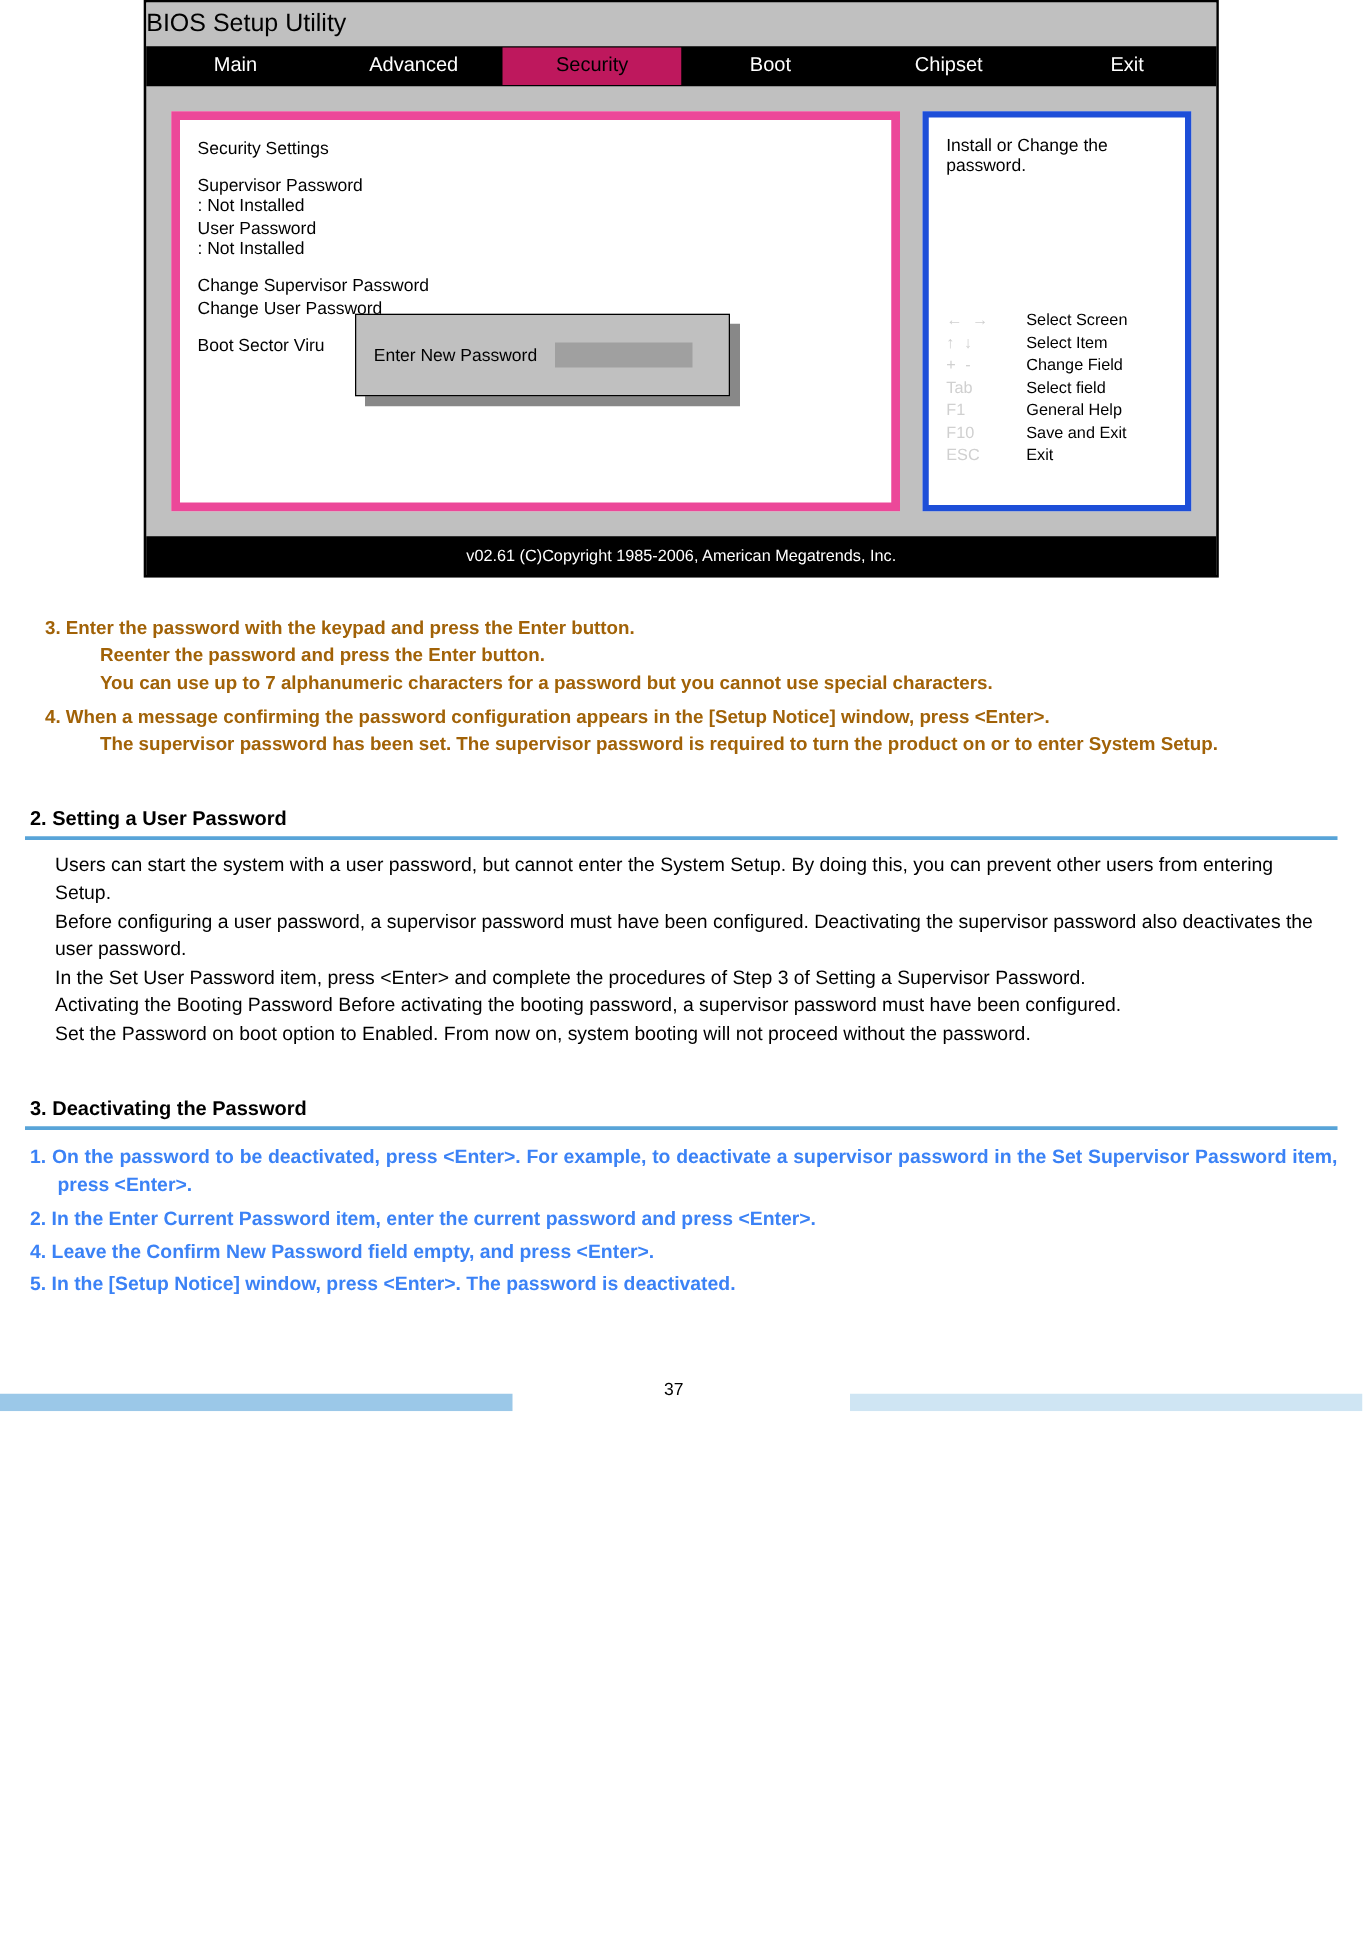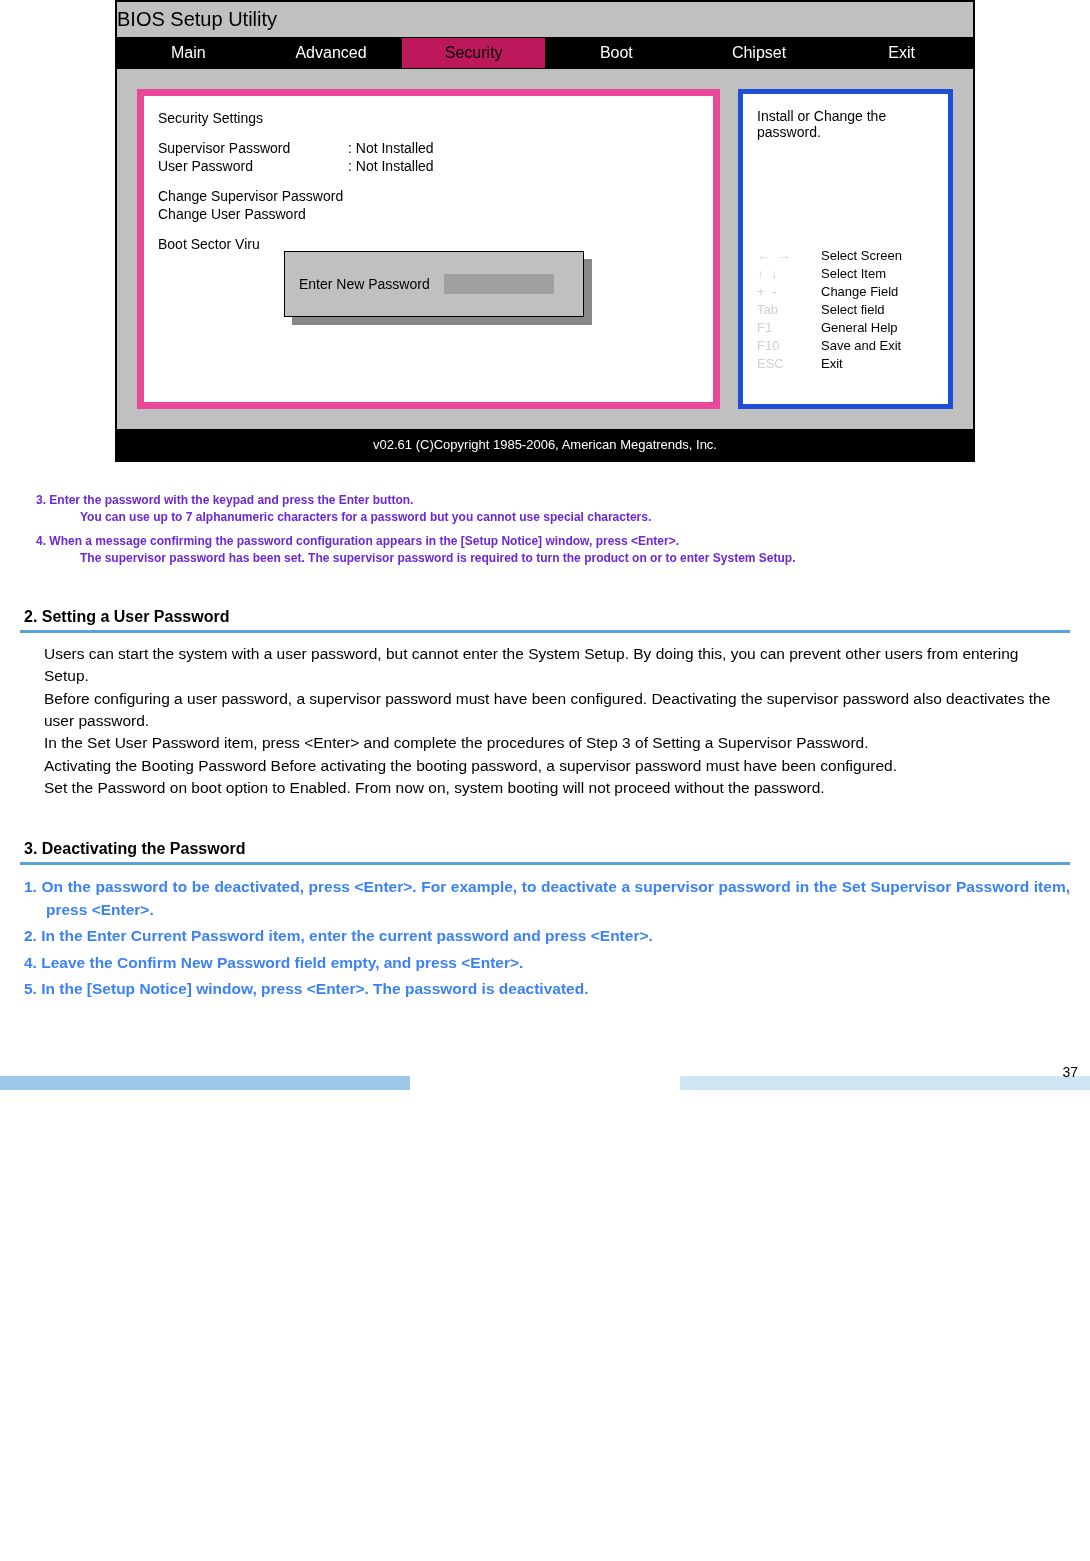--- a/index.html
+++ b/index.html
@@ -12,21 +12,21 @@
     .bios-title { font-size: 20px; padding: 6px 0; background: #c0c0c0; }
     .bios-menu { display: flex; background: #000; color: #fff; height: 32px; align-items: center; }
     .menu-item { flex: 1; text-align: center; font-size: 16px; padding: 6px 0; cursor: pointer; }
     .menu-item.active { background: #be185d; color: #000; }
     
     .bios-body { display: flex; padding: 20px; gap: 18px; min-height: 360px; position: relative; }
     .bios-left { flex: 1; border: 7px solid #ec4899; background: #fff; padding: 14px; font-family: Arial, sans-serif; font-size: 14px; position: relative; }
     .bios-right { width: 215px; border: 5px solid #1d4ed8; background: #fff; padding: 14px; font-size: 14px; }
     
     .sec-heading { margin-bottom: 14px; }
-    .kv-row { display: flex; margin-bottom: 2px; }
+    .kv-row { display: flex; margin-bottom: 2px; flex-direction: column; }
     .kv-key { width: 190px; }
     .kv-val { }
     .sec-item { margin-top: 2px; }
     .sec-block { margin-top: 14px; }
     
     .right-top { min-height: 140px; }
     .right-bottom { }
     .help-row { display: flex; margin-bottom: 3px; align-items: center; font-size: 13px; }
     .help-key { width: 48px; color: #d0d0d0; font-family: Arial, sans-serif; }
     .arrow-h::before { content: "← →"; letter-spacing: 2px; }
@@ -36,35 +36,35 @@
     
     .dialog-wrap { position: absolute; left: 140px; top: 155px; width: 236px; }
     .dialog-shadow { position: absolute; top:8px; left:8px; width: 300px; height: 66px; background: #888; }
     .dialog { position: relative; width: 300px; height: 66px; background: #c0c0c0; border: 1px solid #000; display: flex; align-items: center; padding: 0 14px; gap: 14px; }
     .dialog-label { font-size: 14px; }
     .dialog-input { background: #a0a0a0; width: 110px; height: 20px; }
     
     .bios-footer { background: #000; color: #fff; text-align: center; font-size: 13px; padding: 8px 0; }
     
     
-    .doc-step { color: #6d28d9; font-weight: bold; font-size: 12px; line-height: 1.45; margin: 6px 0 6px 16px; padding-left: 22px; text-indent: -22px; }
+    .doc-step { color: #a16207; font-weight: bold; font-size: 15px; line-height: 1.45; margin: 6px 0 6px 16px; padding-left: 22px; text-indent: -22px; }
     .doc-step .cont { display: block; padding-left: 22px; text-indent: 0; }
     
     .section-heading { font-weight: bold; font-size: 16px; margin-top: 40px; margin-bottom: 4px; padding-left: 4px; }
     .blue-bar { height: 3px; background: #58a4d8; margin-bottom: 10px; }
     
     .body-text { font-size: 15.5px; line-height: 1.45; padding: 0 4px 0 24px; }
     
     .deact-step { font-weight: bold; color: #3b82f6; font-size: 15.5px; line-height: 1.5; margin: 3px 0; padding-left: 26px; text-indent: -22px; }
     .deact-step.justify { text-align: justify; }
     
     .footer { margin-top: 50px; height: 40px; position: relative; }
     .footer-bar-left { position: absolute; left: 0; bottom: 0; width: 410px; height: 14px; background: #9bc8e8; }
     .footer-bar-right { position: absolute; right: 0; bottom: 0; width: 410px; height: 14px; background: #cfe5f3; }
-    .footer-page { position: absolute; left: 0; right: 12px; bottom: 10px; text-align: right; font-size: 14px; }
+    .footer-page { position: absolute; left: 0; right: 12px; bottom: 10px; text-align: center; font-size: 14px; }
   </style>
 </head>
 <body>
 
 <div class="page">
 
   <div class="bios-window">
     <div class="bios-title">BIOS Setup Utility</div>
     <div class="bios-menu">
       <div class="menu-item">Main</div>
@@ -135,20 +135,21 @@
               <span class="help-text">Exit</span>
             </div>
         </div>
       </div>
     </div>
     <div class="bios-footer">v02.61    (C)Copyright 1985-2006, American Megatrends, Inc.</div>
   </div>
 
   <div class="doc-step">
     <span>3. Enter the password with the keypad and press the Enter button.</span>
+    <span class="cont">Reenter the password and press the Enter button.</span>
     <span class="cont">You can use up to 7 alphanumeric characters for a password but you cannot use special characters.</span>
   </div>
   <div class="doc-step">
     <span>4. When a message confirming the password configuration appears in the [Setup Notice] window, press &lt;Enter&gt;.</span>
     <span class="cont">The supervisor password has been set. The supervisor password is required to turn the product on or to enter System Setup.</span>
   </div>
 
   <div class="section-heading">2. Setting a User Password</div>
   <div class="blue-bar"></div>
   <div class="body-text">

